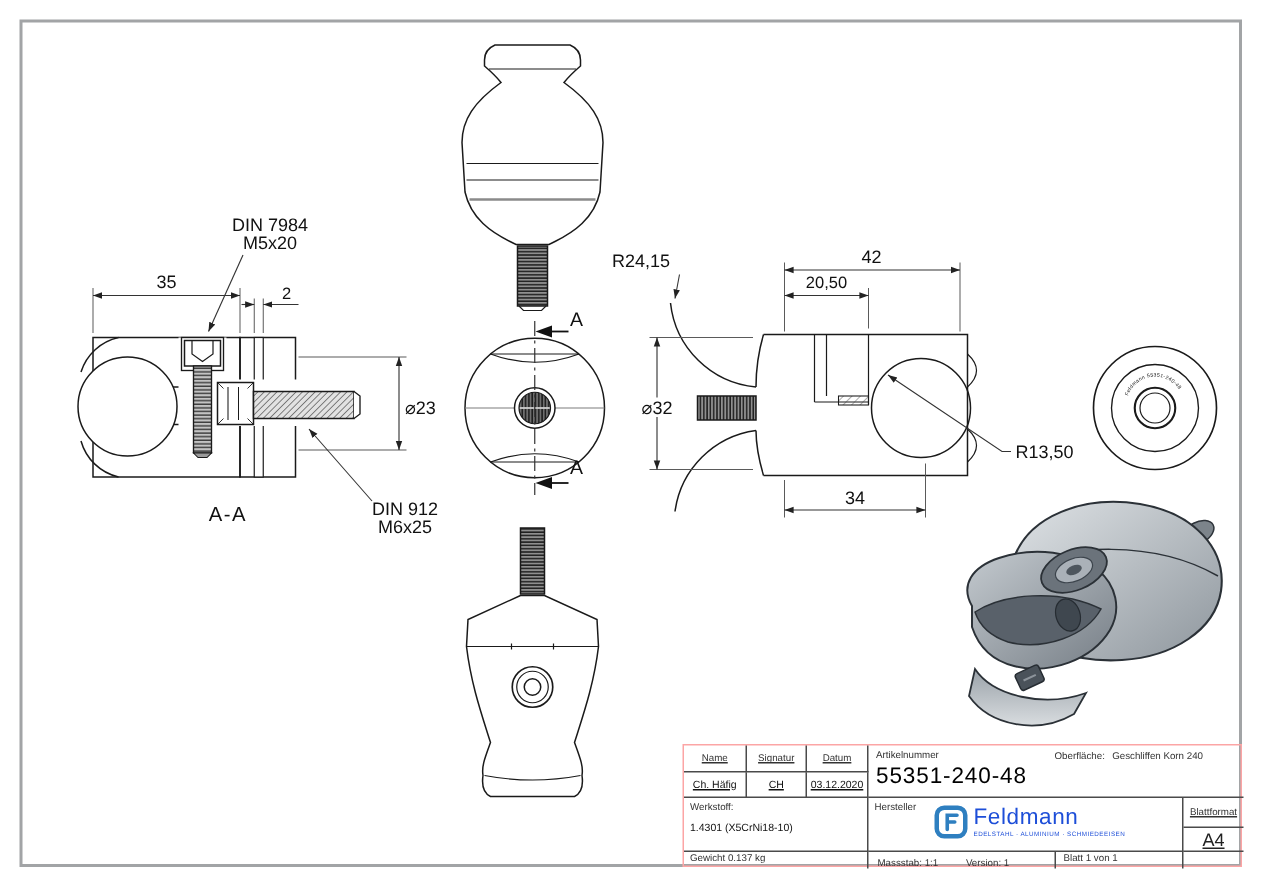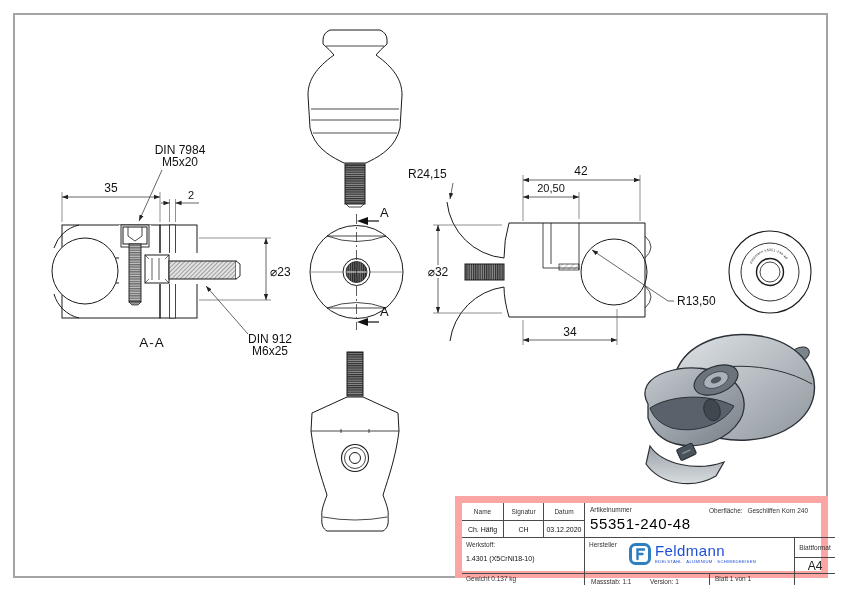--- a/index.html
+++ b/index.html
@@ -12,27 +12,27 @@
   .ln{fill:none;stroke:#1a1a1a;stroke-width:1;}
   .thin{fill:none;stroke:#1a1a1a;stroke-width:.8;}
   .ext{fill:none;stroke:#555;stroke-width:.65;}
   .dim{fill:none;stroke:#333;stroke-width:.75;}
   .dimt{font-size:12px;}
   .dimt2{font-size:11px;}
   .cap{font-size:13.5px;letter-spacing:1px;}
   .secA{font-size:13px;}
   
   #tb{position:absolute;left:455px;top:496px;width:373px;height:82px;
-      border:7px solid #fca5a5;box-sizing:border-box;color:#222;}
+      border:1px solid #fca5a5;box-sizing:border-box;color:#222;}
   #tb .cell{position:absolute;box-sizing:border-box;}
   #tb .br{border-right:1px solid #4a4a4a;}
   #tb .bb{border-bottom:1px solid #4a4a4a;}
   .lab{font-size:6.5px;color:#333;}
   .val{font-size:7px;color:#111;}
-  .ctr{display:flex;align-items:center;justify-content:center;}
+  .ctr{display:flex;align-items:center;justify-content:center;text-decoration:underline;}
   #artnr-val{position:absolute;left:5px;top:12px;font-size:15px;letter-spacing:.6px;color:#000;}
   #oberfl{position:absolute;left:124px;top:4px;font-size:6.5px;white-space:nowrap;}
   #logo{position:absolute;left:44px;top:5px;display:flex;align-items:flex-start;gap:4px;}
   #logo-txt{display:flex;flex-direction:column;line-height:1;}
   #logo-name{font-size:15px;font-weight:500;letter-spacing:.4px;}
   #logo-tag{font-size:4.2px;letter-spacing:.32px;margin-top:1.5px;}
 </style>
 </head>
 <body>
 

